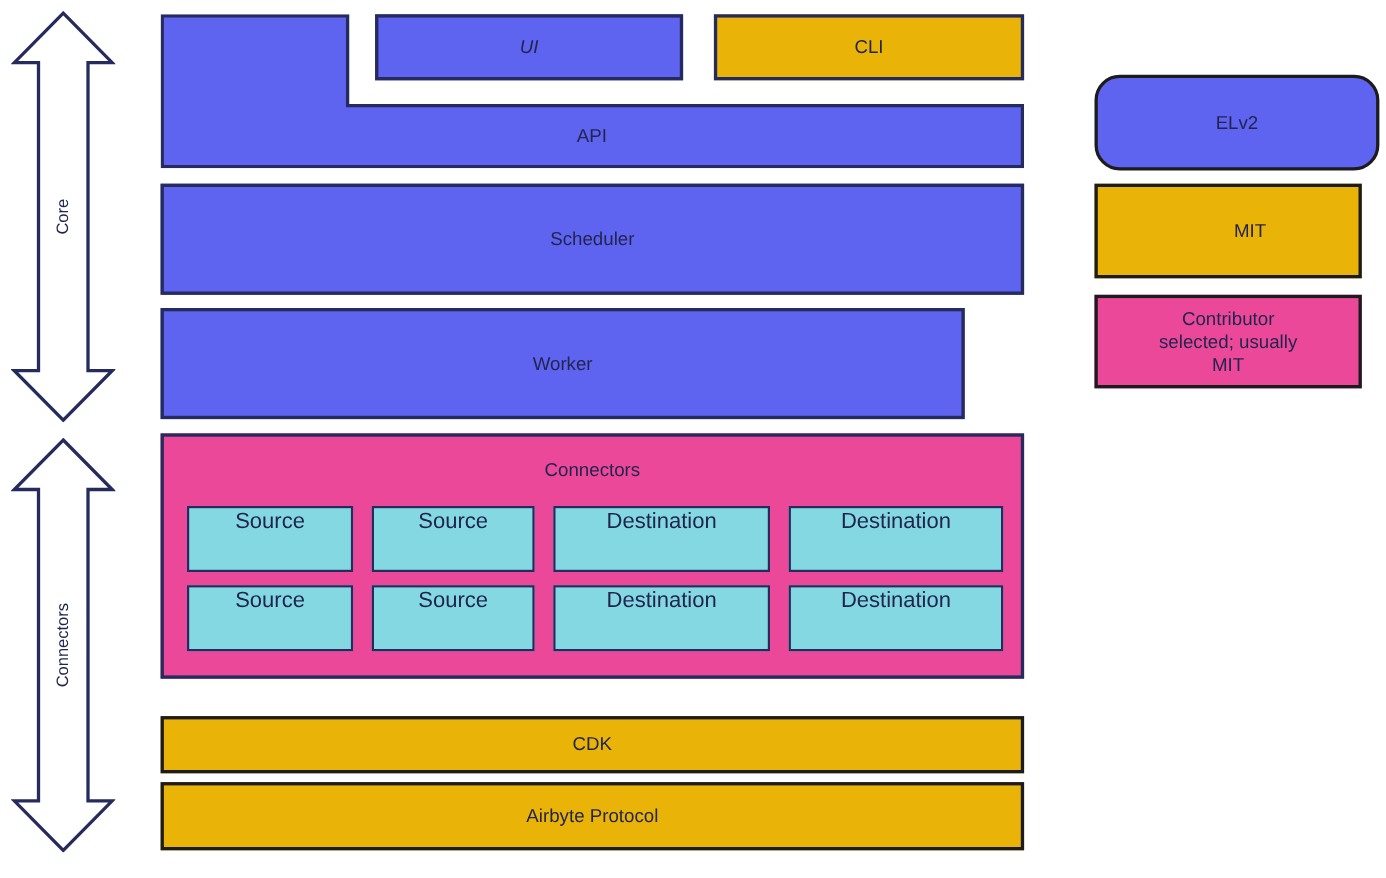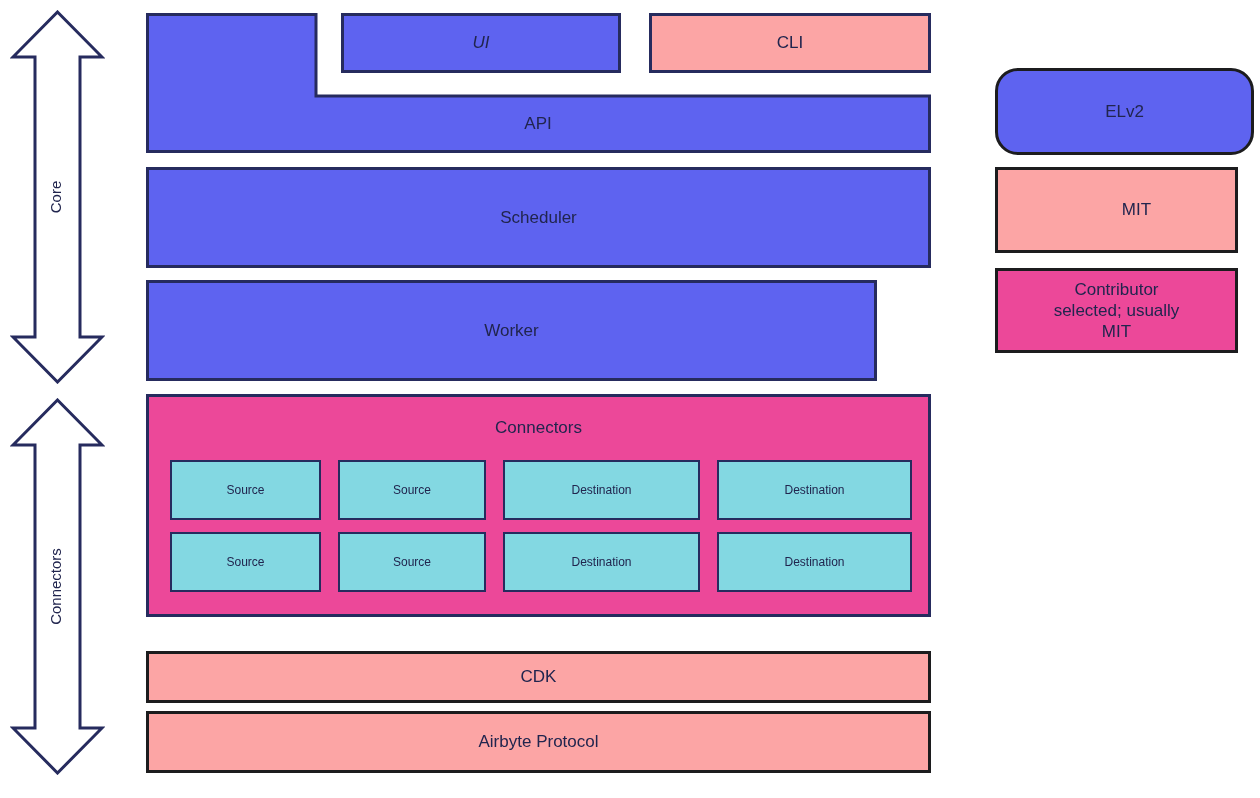--- a/index.html
+++ b/index.html
@@ -6,31 +6,31 @@
   body { font-family:"Liberation Sans", sans-serif; }
   #canvas {
     position:relative; width:1260px; height:798px; background:#ffffff; overflow:hidden;
   }
   .box {
     position:absolute; box-sizing:border-box;
     display:flex; align-items:center; justify-content:center;
     font-size:17px; color:#21254e; text-align:center; line-height:1.25;
   }
   .fill-blue  { background:#5e63f0; }
-  .fill-orange{ background:#fca5a5; }
+  .fill-orange{ background:#eab308; }
   .fill-teal  { background:#ec4899; }
   .bd-navy { border:3px solid #262b5e; }
   .bd-dark { border:3px solid #1c1c1e; }
   .cells-row {
     position:absolute; left:21px; display:flex; gap:17px; height:60px;
   }
   .cell {
     box-sizing:border-box; border:2px solid #262b5e; background:#83d8e2;
-    display:flex; align-items:center; justify-content:center;
-    font-size:12px; color:#21254e;
+    display:flex; justify-content:center;
+    font-size:20px; color:#21254e;
   }
   .w-s1{width:151px} .w-s2{width:148px} .w-d1{width:197px} .w-d2{width:195px}
   .connectors-title {
     position:absolute; top:0; left:0; right:0; height:62px;
     display:flex; align-items:center; justify-content:center;
     font-size:17px; color:#21254e;
   }
   .arrow { position:absolute; }
   .arrow-label {
     font-family:"Liberation Sans", sans-serif; font-size:15px; fill:#21254e;

